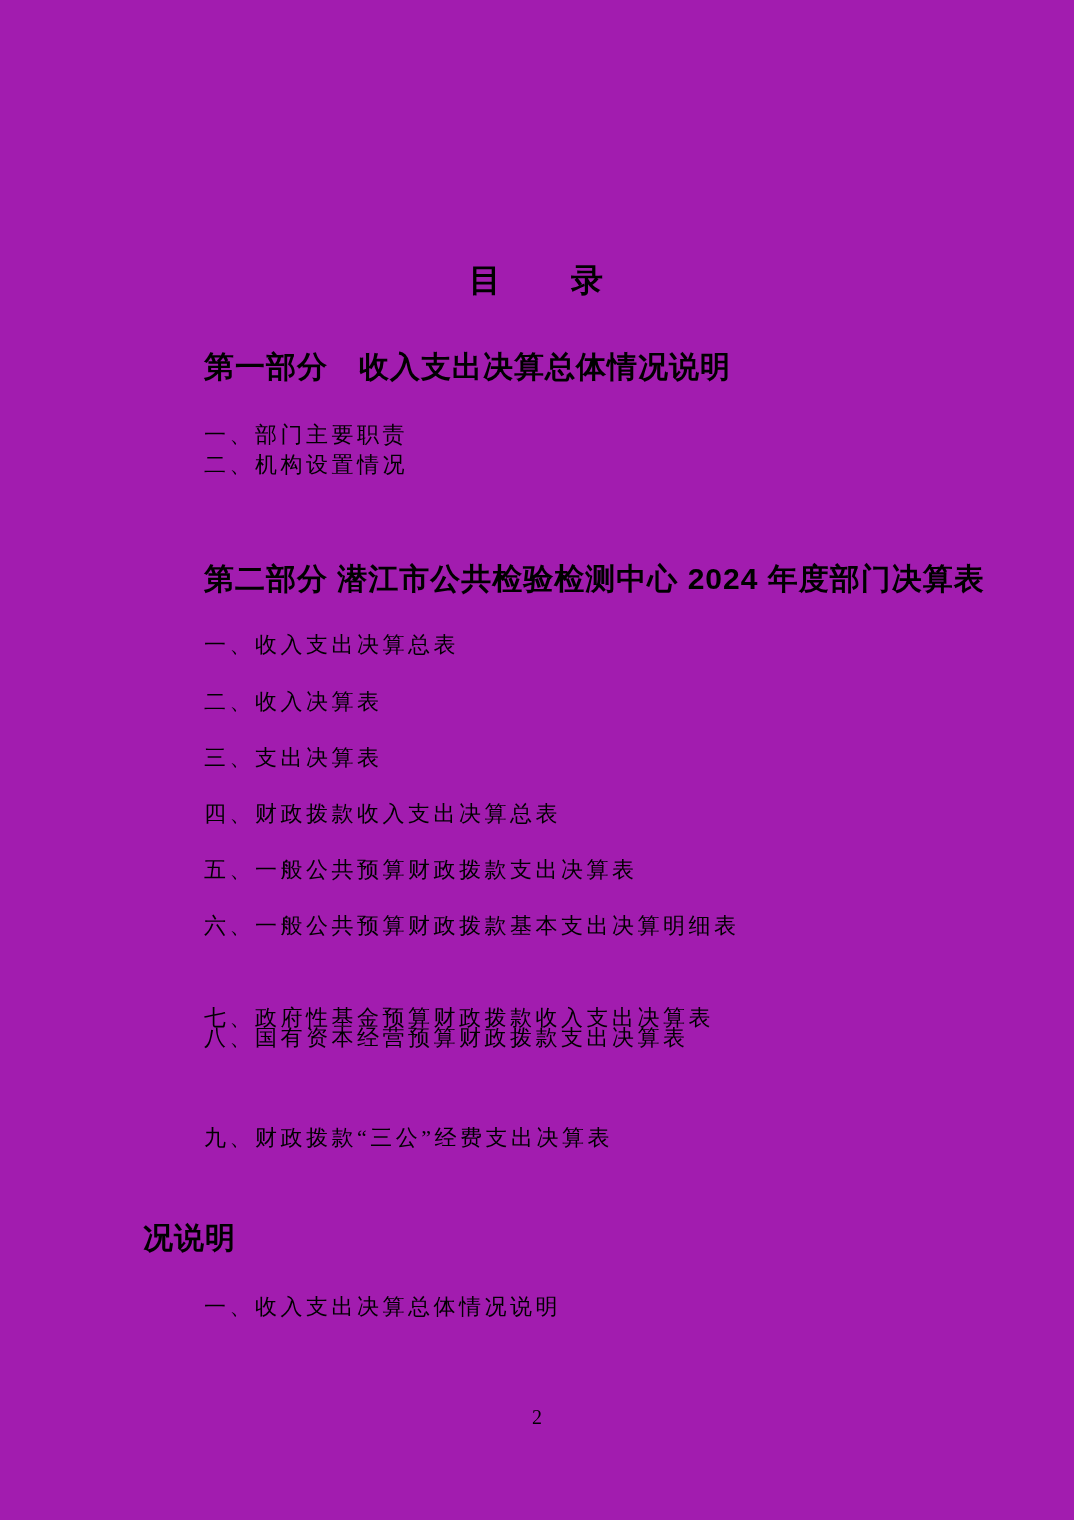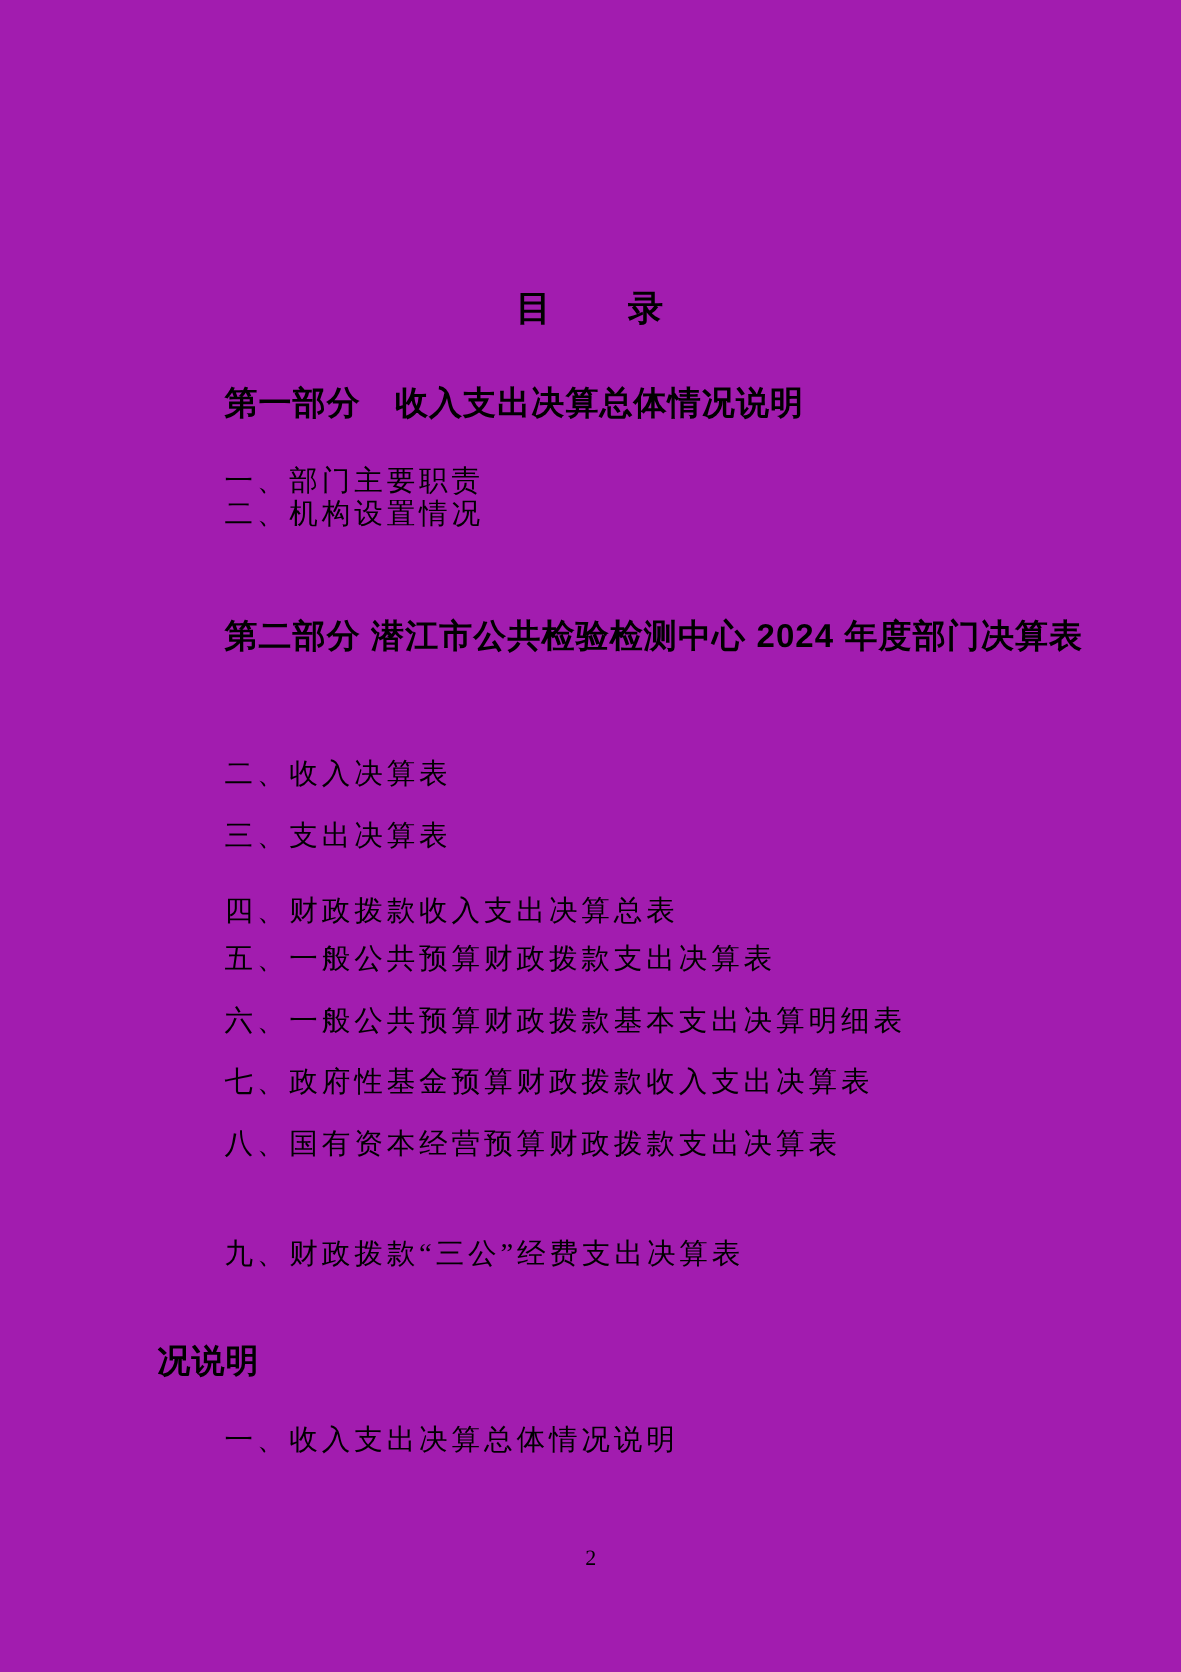--- a/index.html
+++ b/index.html
@@ -39,21 +39,21 @@
     letter-spacing: 1px;
     white-space: nowrap;
   }
   .heading-wrap-line2 {
     left: 143px;
   }
   .toc-entry {
     position: absolute;
     left: 204px;
     font-family: "Liberation Serif", serif;
-    font-size: 26px;
+    font-size: 22px;
     font-weight: 400;
     line-height: 1.1;
     letter-spacing: 3.5px;
     white-space: nowrap;
   }
   .page-number {
     position: absolute;
     top: 1406px;
     left: 0;
     width: 100%;
@@ -71,32 +71,33 @@
   <div class="doc-title">目　　录</div>
 
   <div class="section-heading" style="top:350px;">第一部分　收入支出决算总体情况说明</div>
 
   <div class="toc-entry" style="top:423px;">一、部门主要职责</div>
 
   <div class="toc-entry" style="top:453px;">二、机构设置情况</div>
 
   <div class="section-heading" style="top:562px;">第二部分 潜江市公共检验检测中心 2024 年度部门决算表</div>
 
+  <div class="toc-entry" style="top:633px;">一、收入支出决算总表</div>
 
   <div class="toc-entry" style="top:690px;">二、收入决算表</div>
 
   <div class="toc-entry" style="top:746px;">三、支出决算表</div>
 
-  <div class="toc-entry" style="top:802px;margin-top:12px;">四、财政拨款收入支出决算总表</div>
+  <div class="toc-entry" style="top:802px;">四、财政拨款收入支出决算总表</div>
 
   <div class="toc-entry" style="top:858px;">五、一般公共预算财政拨款支出决算表</div>
 
   <div class="toc-entry" style="top:914px;">六、一般公共预算财政拨款基本支出决算明细表</div>
 
-  <div class="toc-entry" style="top:970px;">七、政府性基金预算财政拨款收入支出决算表</div>
+  <div class="toc-entry" style="top:1006px;">七、政府性基金预算财政拨款收入支出决算表</div>
 
   <div class="toc-entry" style="top:1026px;">八、国有资本经营预算财政拨款支出决算表</div>
 
   <div class="toc-entry" style="top:1082px;margin-top:44px;">九、财政拨款“三公”经费支出决算表</div>
 
 
   <div class="section-heading heading-wrap-line2" style="top:1221px;text-align:right;">况说明</div>
 
   <div class="toc-entry" style="top:1295px;text-align:center;">一、收入支出决算总体情况说明</div>
 

